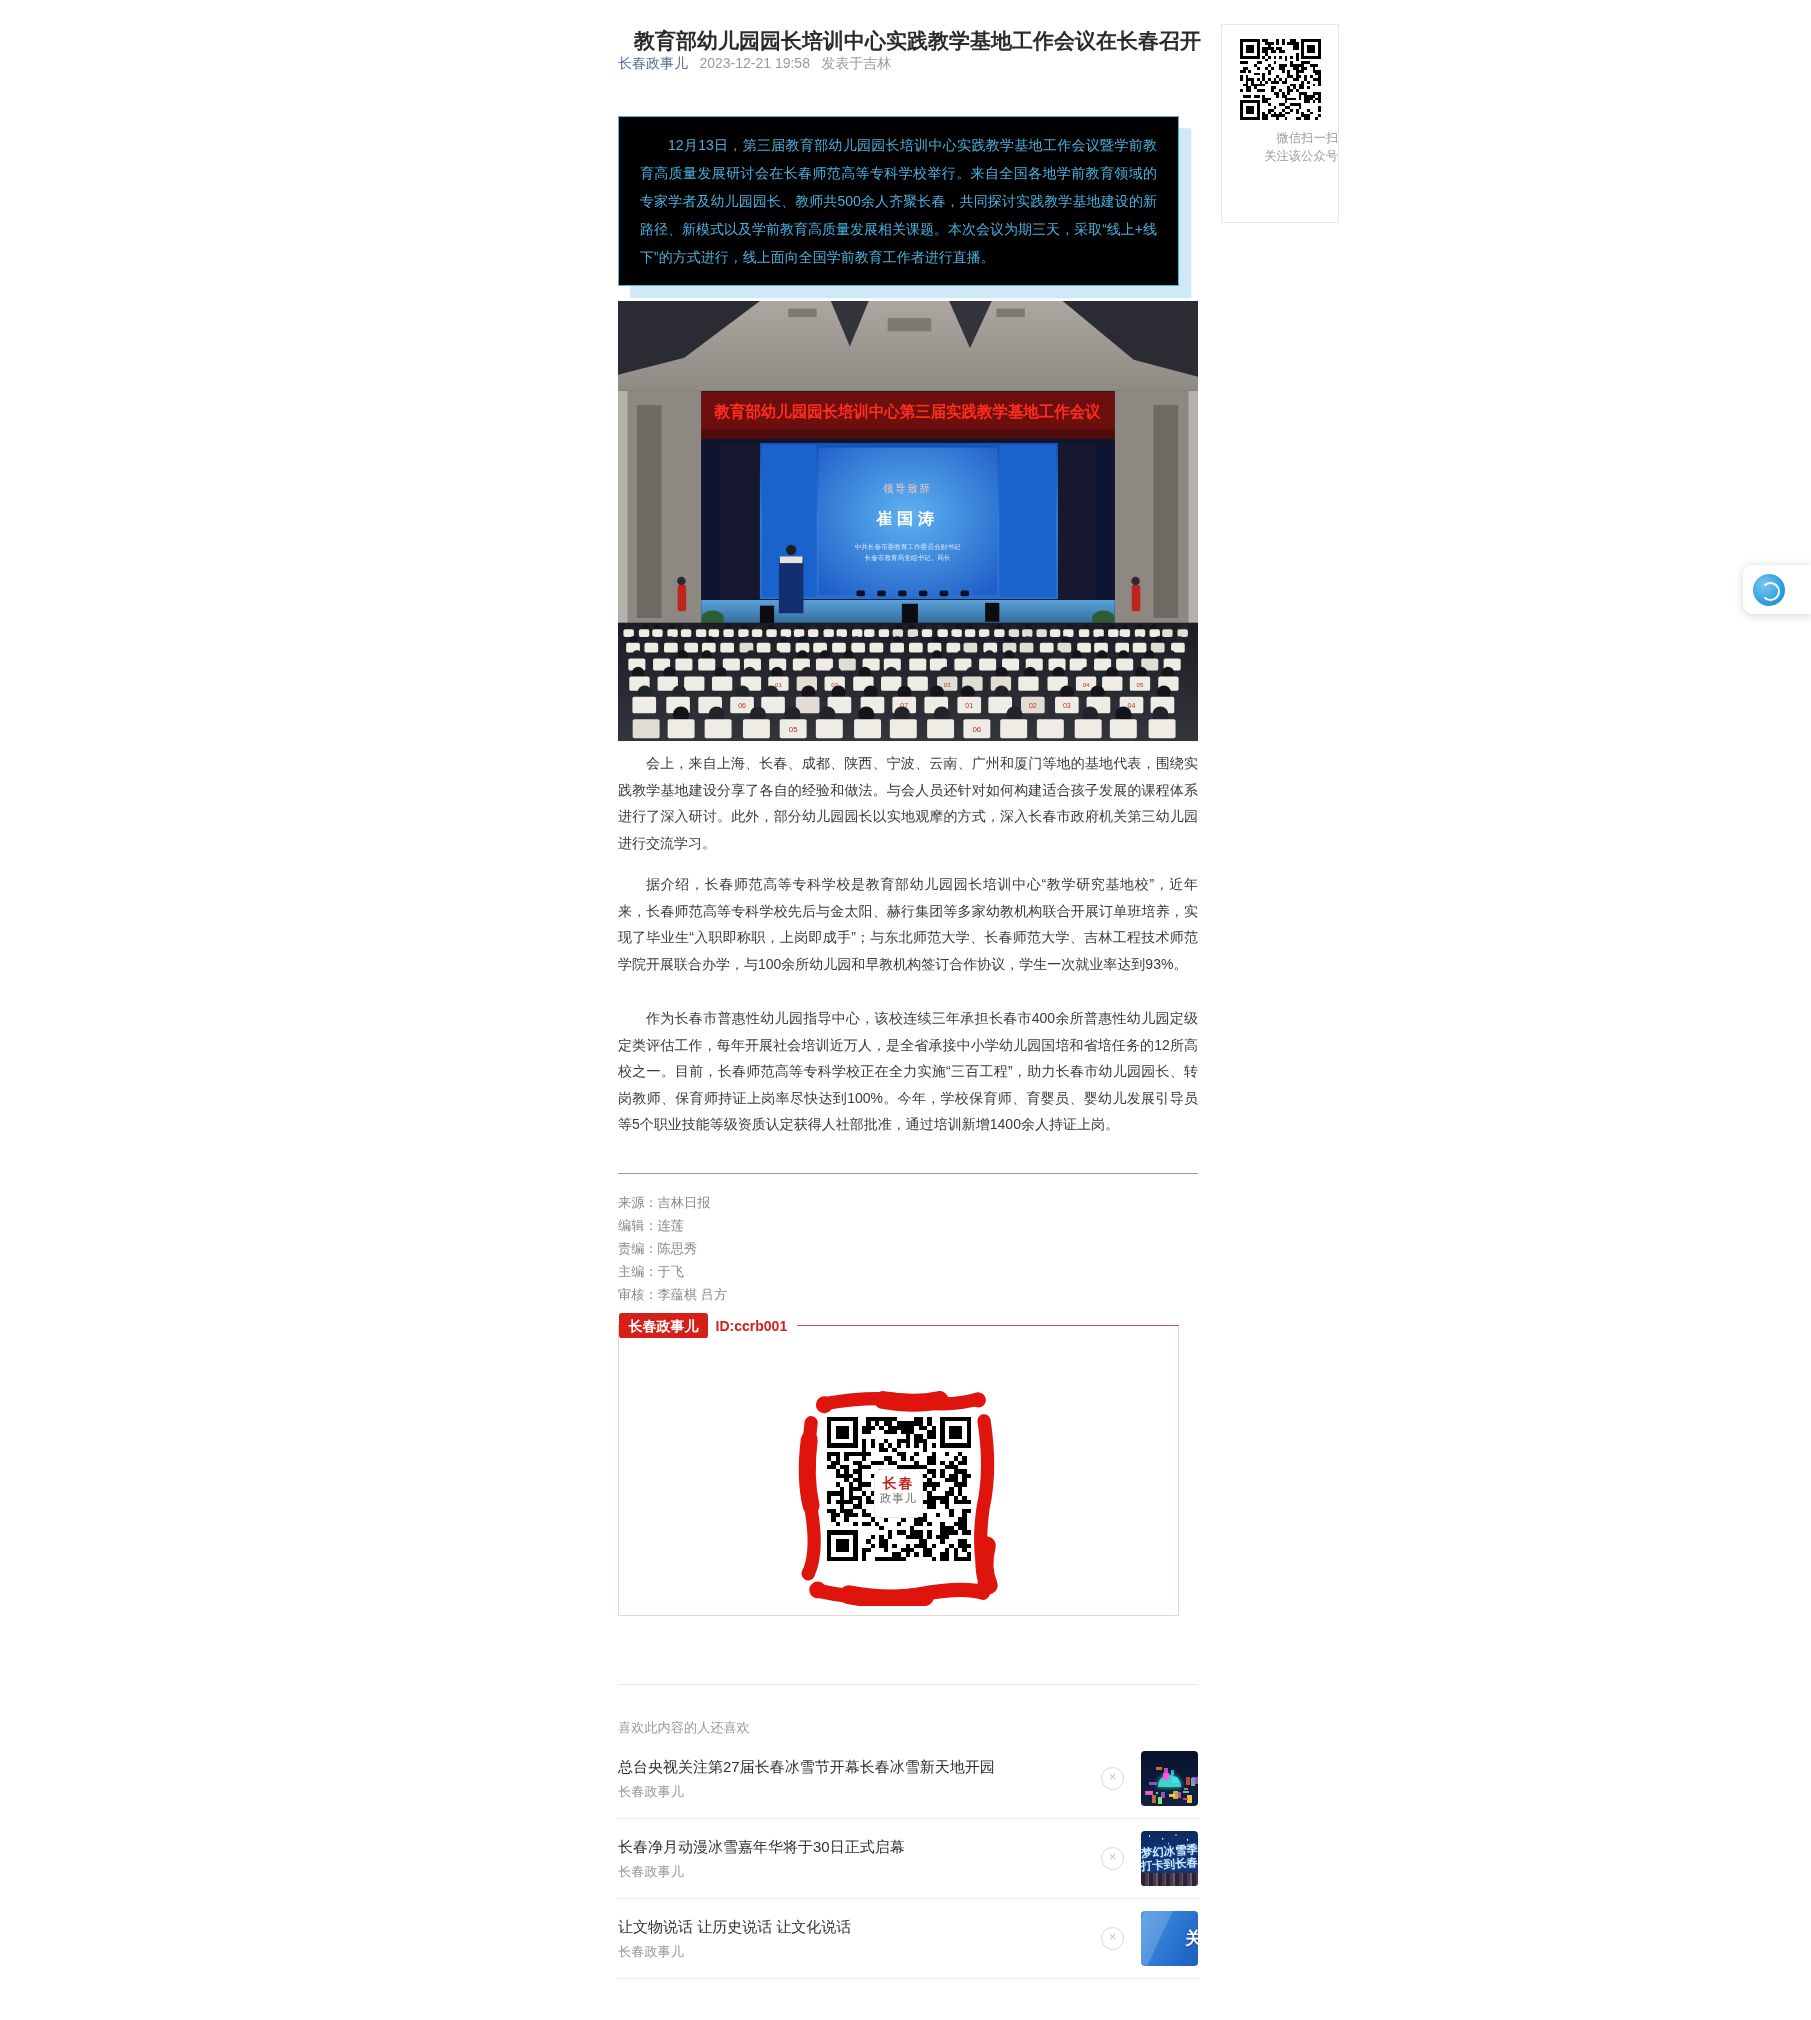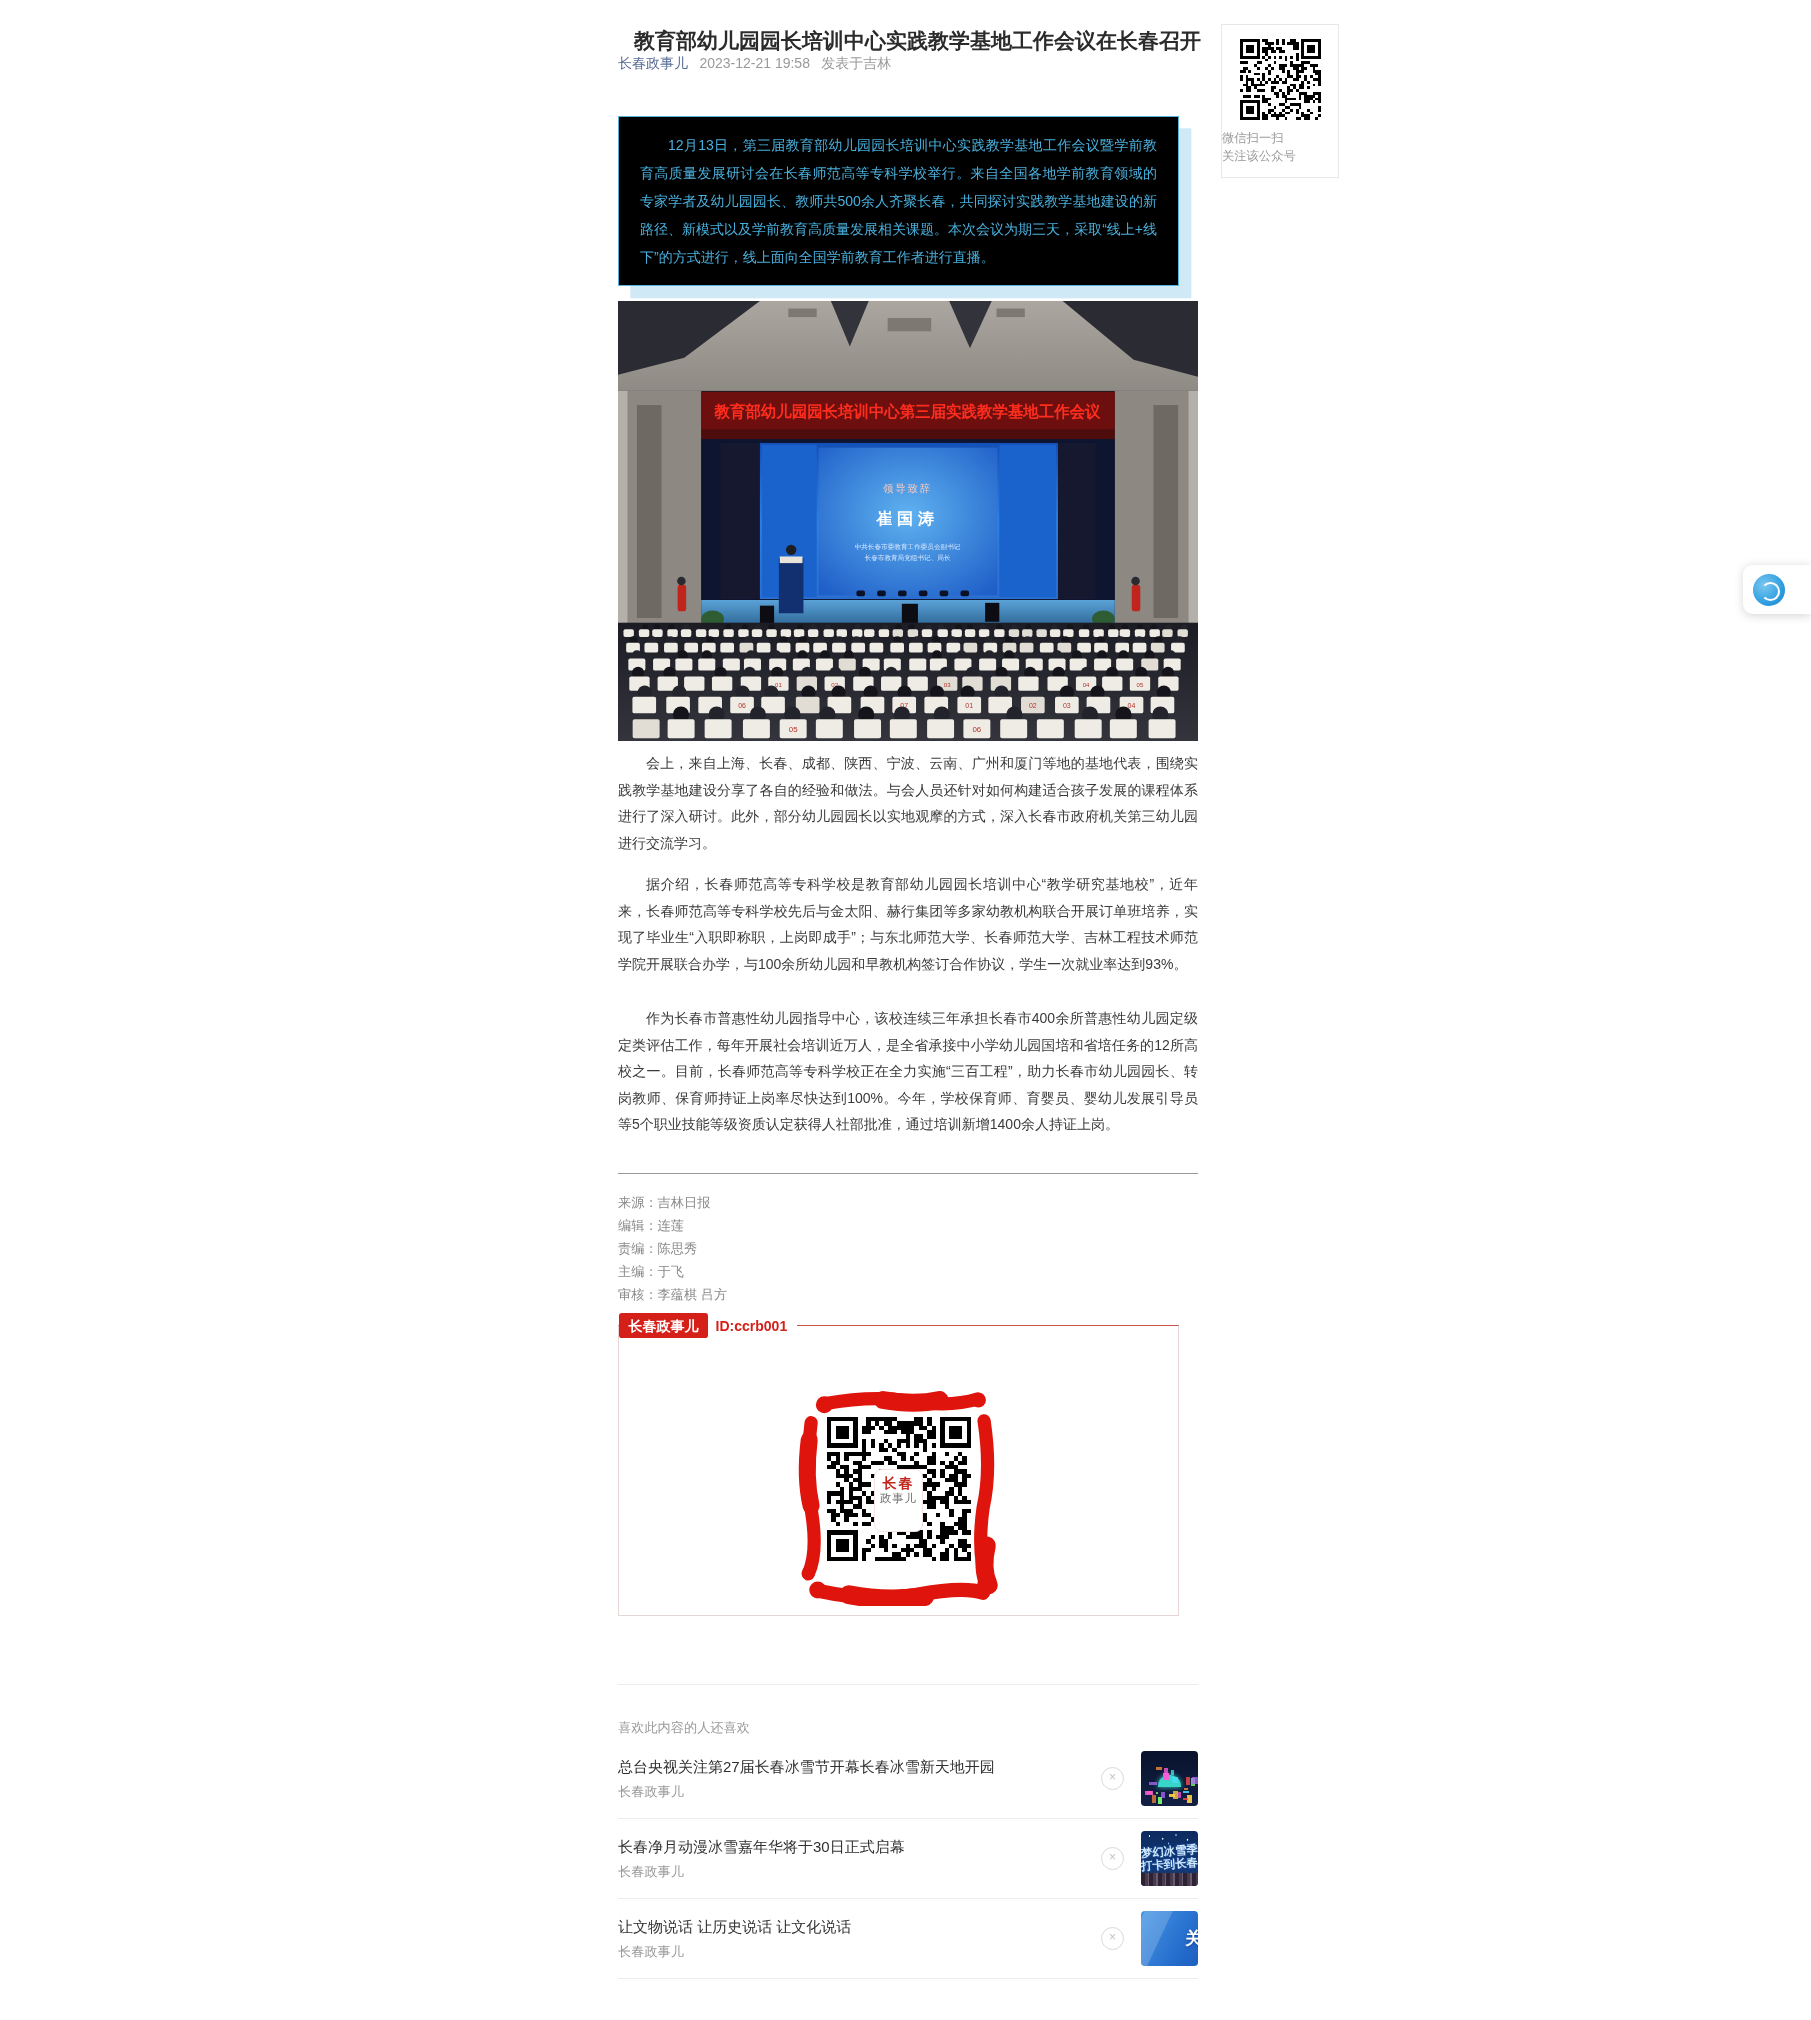--- a/index.html
+++ b/index.html
@@ -30,29 +30,29 @@
   .promo-head{position:absolute;top:-13.2px;left:0;display:flex;align-items:center;
               background:#fff;padding-right:9.5px;}
   .badge{background:#d5201a;color:#fff;font-weight:700;font-size:14px;line-height:14px;
          padding:5.7px 9.5px;border-radius:2.8px;margin-right:7.6px;}
   .promo-id{color:#d5201a;font-weight:700;font-size:14px;}
   .promo-desc{margin:23px 12.3px 0;font-size:14px;line-height:28px;color:#9d4b43;
               text-indent:2em;text-align:justify;}
   .promo-qr{position:absolute;left:50%;top:57px;margin-left:-107px;width:214px;height:223px;}
   .qr-frame{position:absolute;left:0;top:0;width:214px;height:223px;}
   .qr-big{position:absolute;left:34px;top:34px;width:146px;height:144px;}
-  .qr-logo{position:absolute;left:50%;top:50%;width:49px;height:63px;margin:-25.6px 0 0 -24.6px;
+  .qr-logo{position:absolute;left:50%;top:50%;width:49px;height:49px;margin:-25.6px 0 0 -24.6px;
            background:#fff;border:1.9px solid #f3e3e0;border-radius:7.6px;text-align:center;
            box-sizing:border-box;}
   .qr-logo .cc{font-size:14px;font-weight:700;color:#c2271d;line-height:17px;margin-top:4.7px;
                letter-spacing:1.9px;font-family:"Liberation Serif","DejaVu Serif",serif;}
   .qr-logo .zs{font-size:11.4px;color:#6c6c6c;line-height:13.2px;letter-spacing:0.9px;}
   
-  .qr-panel{position:absolute;left:1221px;top:24px;width:118px;height:154px;box-sizing:border-box;
-            border:0.9px solid #e7e7e7;background:#fff;text-align:left;}
+  .qr-panel{position:absolute;left:1221px;top:24px;width:118px;height:199px;box-sizing:border-box;
+            border:0.9px solid #e7e7e7;background:#fff;text-align:right;}
   .qr-small{width:81px;height:81px;margin:14px auto 8.5px;}
   .qr-caption{font-size:12.3px;line-height:18px;color:#9a9a9a;}
   
   .float-widget{position:absolute;left:1743px;top:565px;width:68px;height:49px;background:#fff;
                 border-radius:9.5px 0 0 9.5px;box-shadow:0 1.9px 9.5px rgba(0,0,0,.16);
                 display:flex;align-items:center;padding-left:9.5px;box-sizing:border-box;cursor:pointer;}
   .fw-icon{width:32px;height:32px;border-radius:50%;
            background:radial-gradient(circle at 35% 35%,#7cc7f0,#2f9fe0 60%,#1b7fc4);
            position:relative;}
   .fw-icon:after{content:"";position:absolute;left:8.5px;top:8.5px;width:15px;height:15px;

